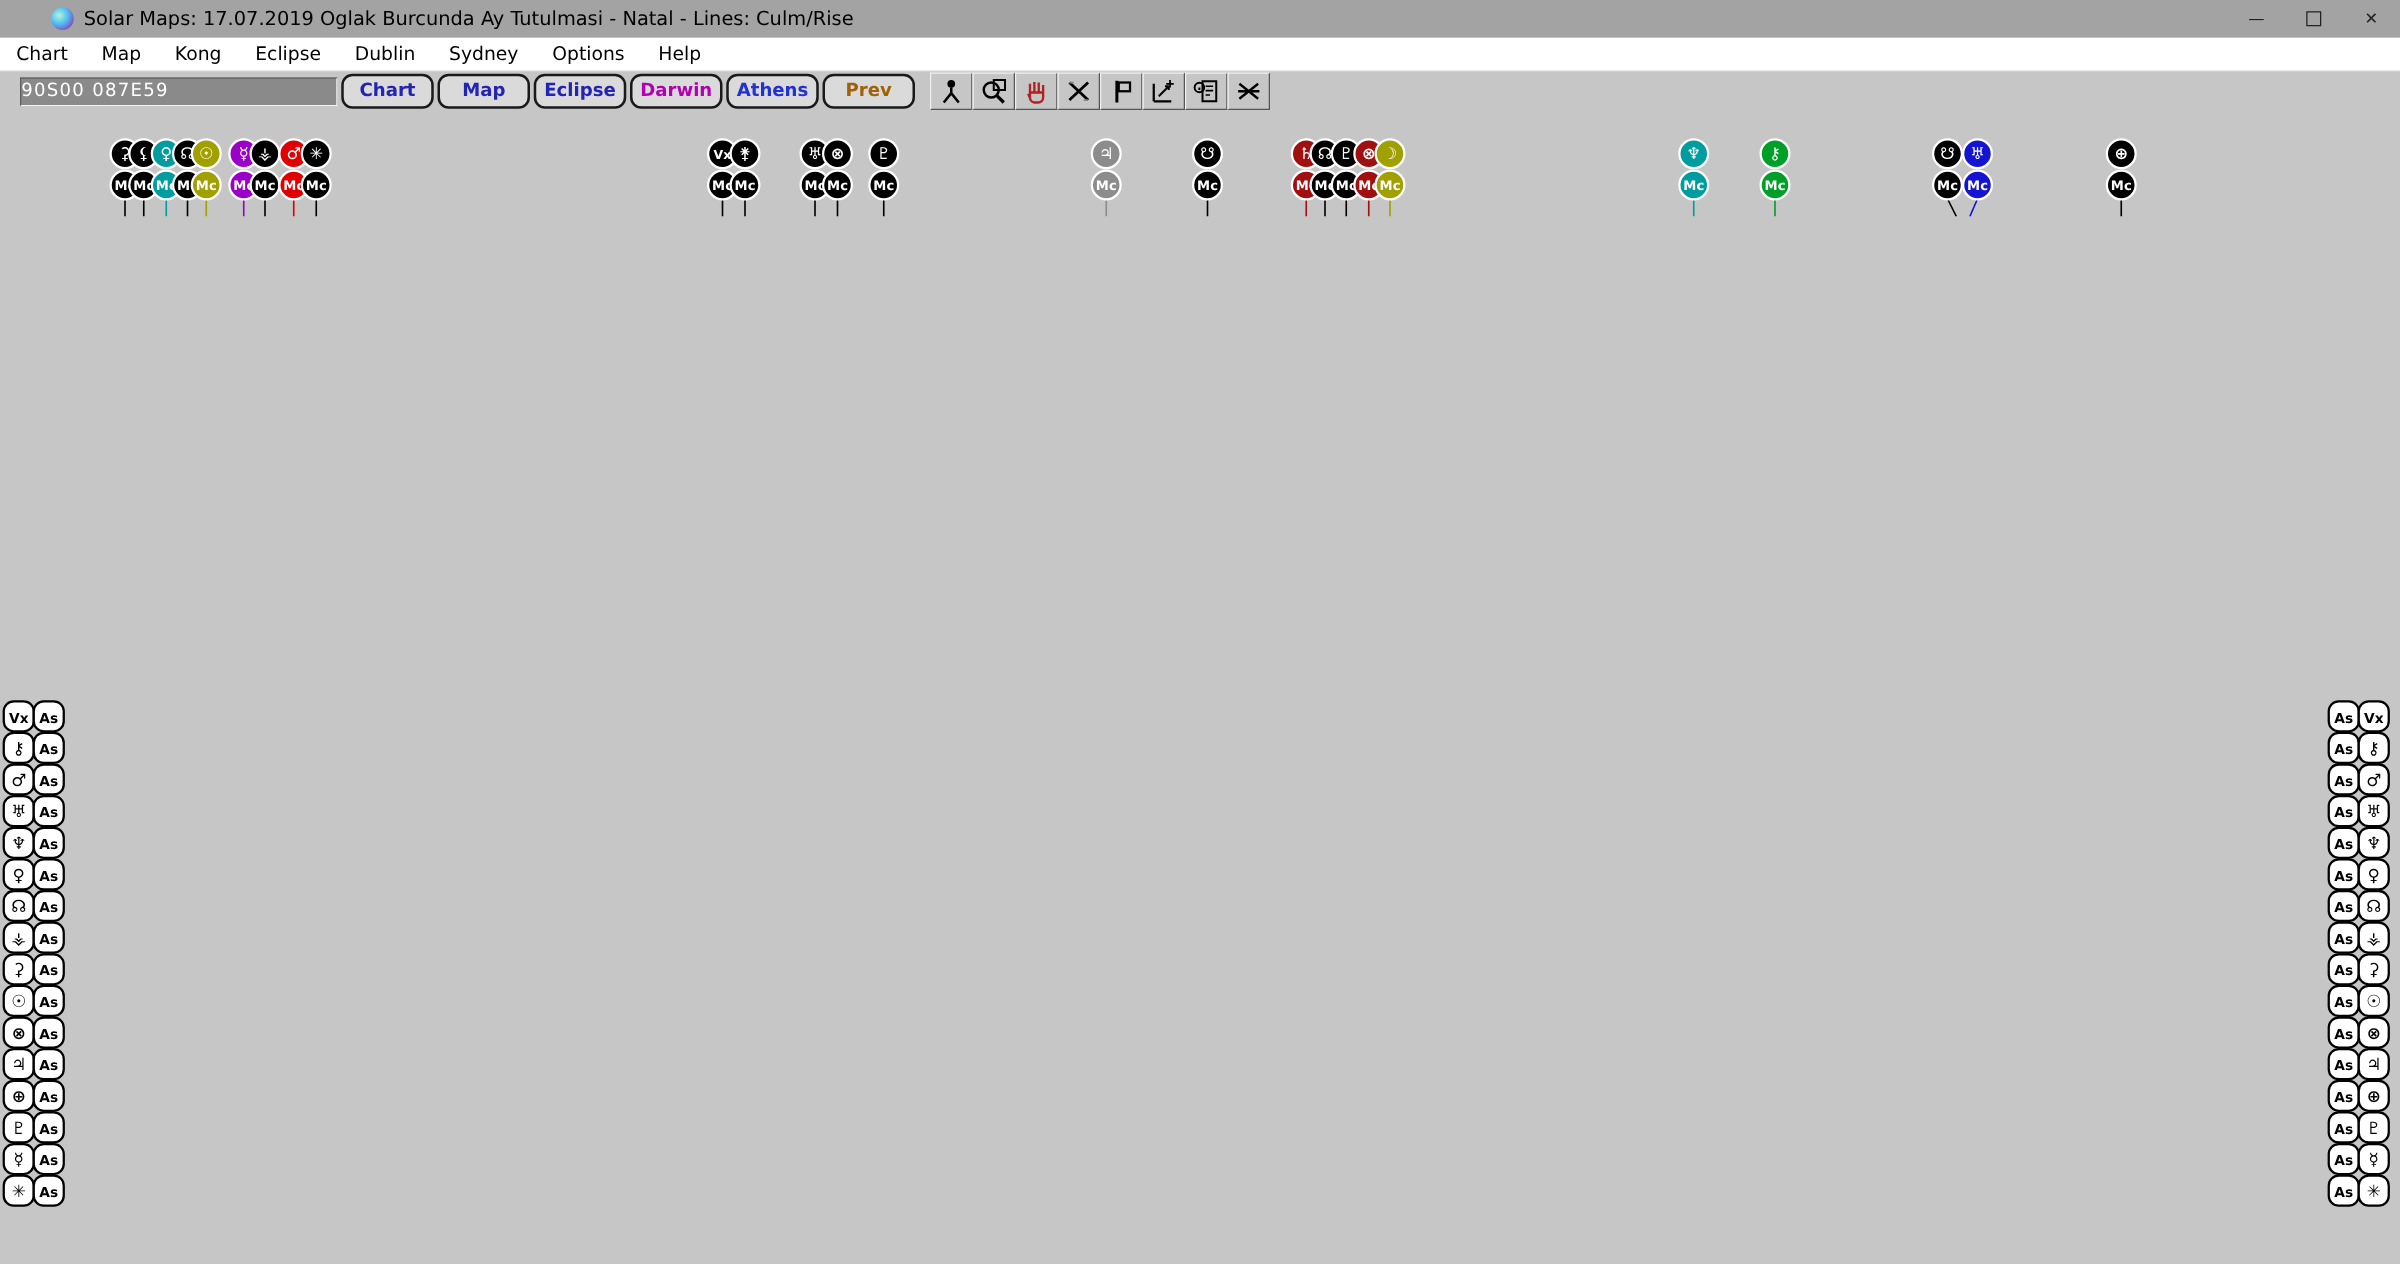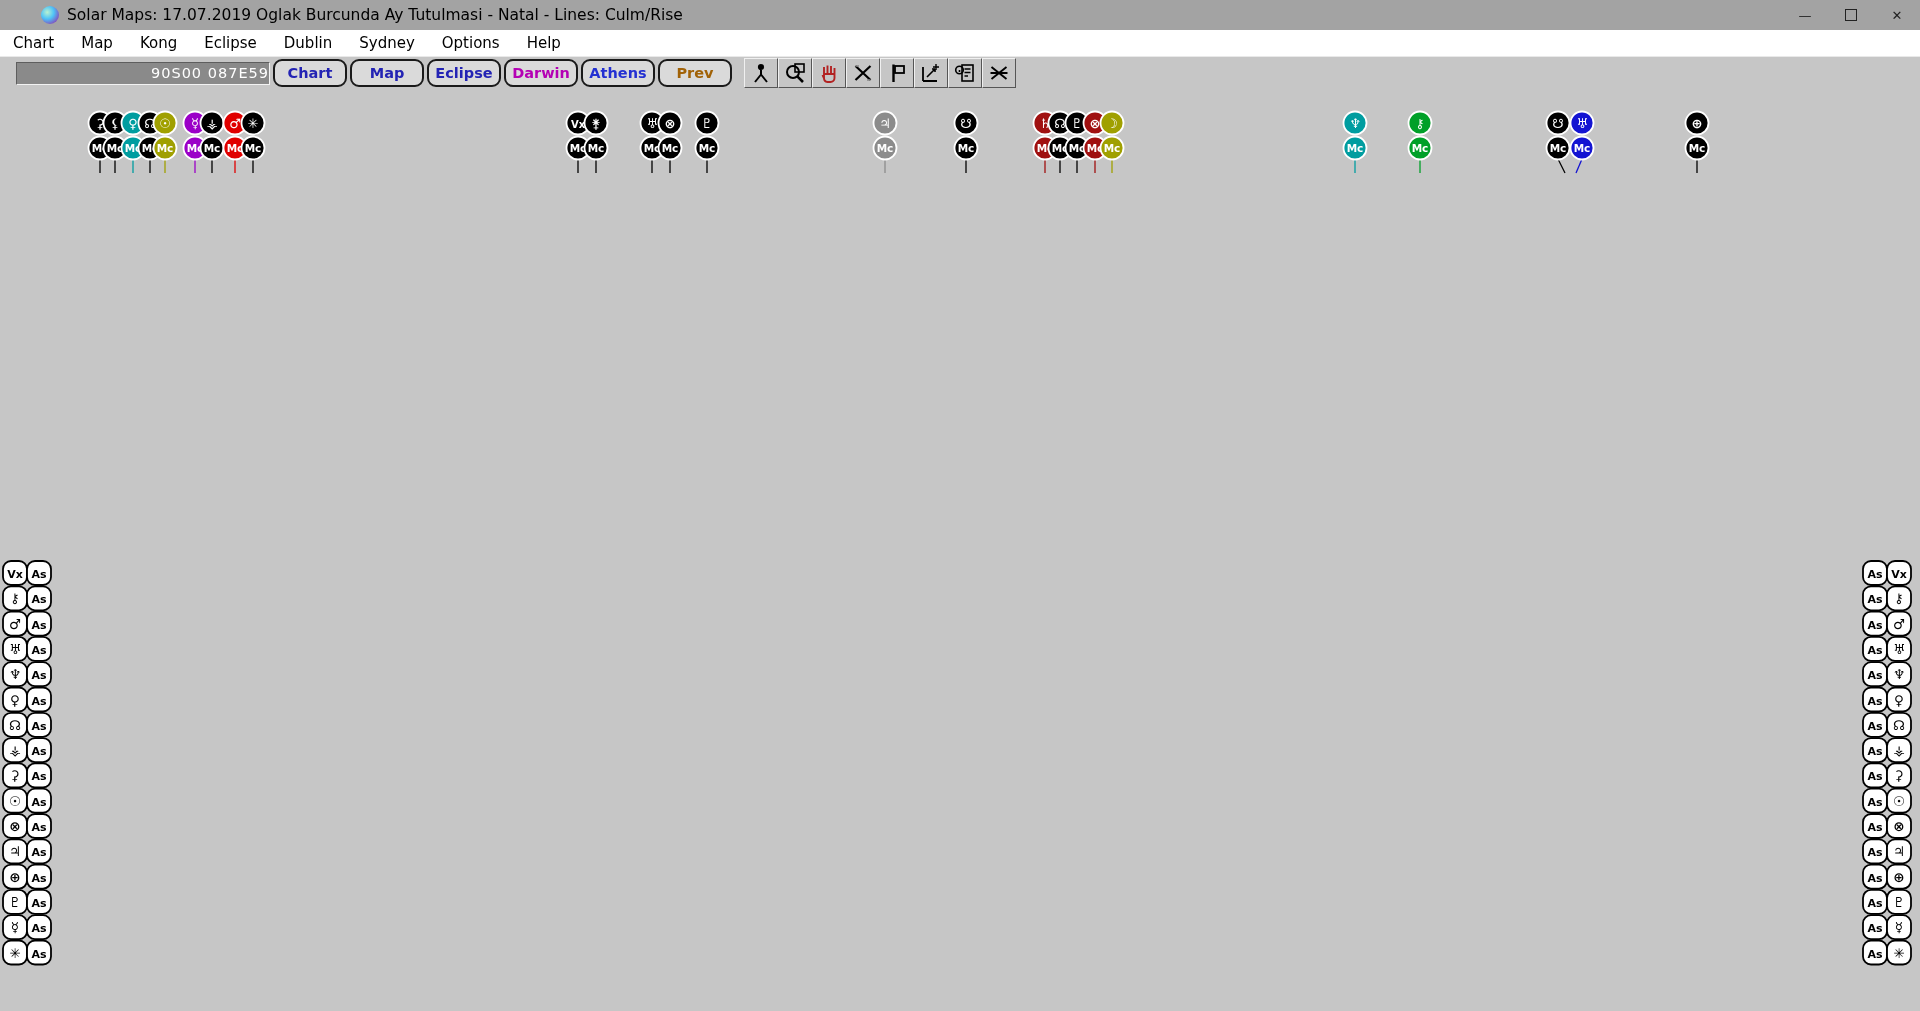--- a/index.html
+++ b/index.html
@@ -9,21 +9,21 @@
     background:radial-gradient(circle at 35% 35%, #b9f2d0 0%, #4fc3f7 40%, #7e57c2 75%, #e91e8c 100%);}
   .apptitle{font-size:15.5px;color:#000;}
   .winbtns{margin-left:auto;display:flex;height:30px;}
   .wbtn{width:46px;height:30px;display:flex;align-items:center;justify-content:center;color:#222;font-size:13px;}
   .wbtn .maxbox{width:10px;height:10px;border:1px solid #222;}
   .menubar{height:26px;background:#ffffff;display:flex;align-items:center;gap:27px;padding-left:13px;font-size:15px;color:#000;}
   .menubar span{cursor:default;}
   .toolbar{height:32px;background:#c6c6c6;display:flex;align-items:center;border-top:1px solid #e9e9e9;}
   .coord{width:252px;height:21px;margin-left:16px;background:#8a8a8a;color:#fff;
     border:1px solid;border-color:#5e5e5e #f2f2f2 #f2f2f2 #5e5e5e;
-    font-size:14.5px;line-height:21px;text-align:right;letter-spacing:1px;}
+    font-size:14.5px;line-height:21px;text-align:left;letter-spacing:1px;}
   .tbtn{min-width:70px;height:24px;margin-left:3px;background:#dadada;border:2px solid #1a1a1a;border-radius:9px;
     display:flex;align-items:center;justify-content:center;font-size:14.5px;font-weight:bold;cursor:default;}
   .tbtn:first-of-type{margin-left:22px;}
   .iconrow{display:flex;margin-left:12px;}
   .ibtn{width:32px;height:28px;background:#c6c6c6;border:1px solid;border-color:#f0f0f0 #565656 #565656 #f0f0f0;
     display:flex;align-items:center;justify-content:center;}
   .ibtn svg{display:block;}
   .mapwrap{position:relative;width:1920px;height:923px;background:#c6c6c6;}
   #mapsvg{position:absolute;left:0;top:0;}
 </style>

